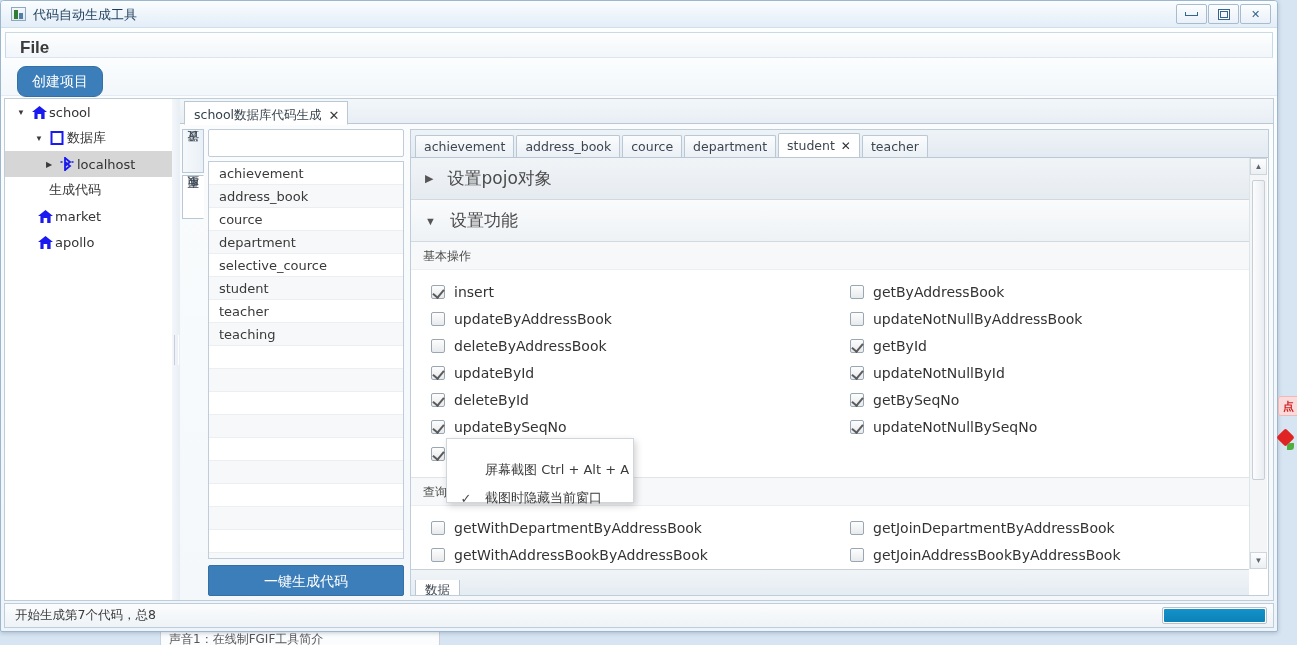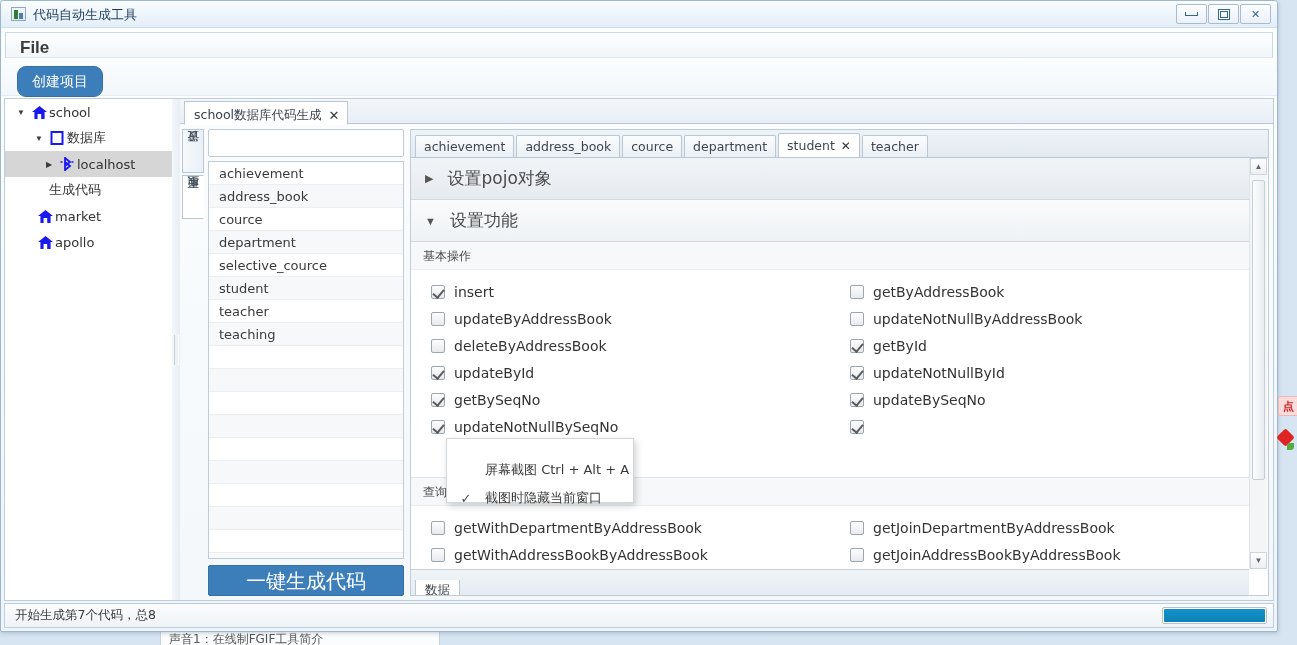--- a/index.html
+++ b/index.html
@@ -199,21 +199,21 @@
     border-bottom: 1px solid #eceff2;
     cursor: default;
   }
   .tl-item:nth-child(even) { background: #f7f8f9; }
   .tl-item.blank { color: transparent; }
   #btn-gen {
     margin-top: 6px;
     height: 31px; line-height: 31px; text-align: center;
     background: #3c7eb9; color: #fff;
     border: 1px solid #356fa3; border-radius: 2px;
-    font-size: 20px; font-family: "DejaVu Sans", sans-serif;
+    font-size: 14px; font-family: "DejaVu Sans", sans-serif;
     cursor: pointer;
   }
 
   
   #detail {
     position: absolute; left: 230px; top: 30px; right: 4px; bottom: 4px;
     border: 1px solid #bfcdd9;
     background: #fff;
     overflow: hidden;
   }
@@ -618,20 +618,24 @@
                 <span class="cb on"></span>
                 <span class="cblbl">updateById</span>
               </div>
               <div class="cbrow">
                 <span class="cb on"></span>
                 <span class="cblbl">updateNotNullById</span>
               </div>
 
               <div class="cbrow">
                 <span class="cb on"></span>
+                <span class="cblbl">deleteById</span>
+              </div>
+              <div class="cbrow">
+                <span class="cb on"></span>
                 <span class="cblbl">getBySeqNo</span>
               </div>
 
               <div class="cbrow">
                 <span class="cb on"></span>
                 <span class="cblbl">updateBySeqNo</span>
               </div>
               <div class="cbrow">
                 <span class="cb on"></span>
                 <span class="cblbl">updateNotNullBySeqNo</span>

